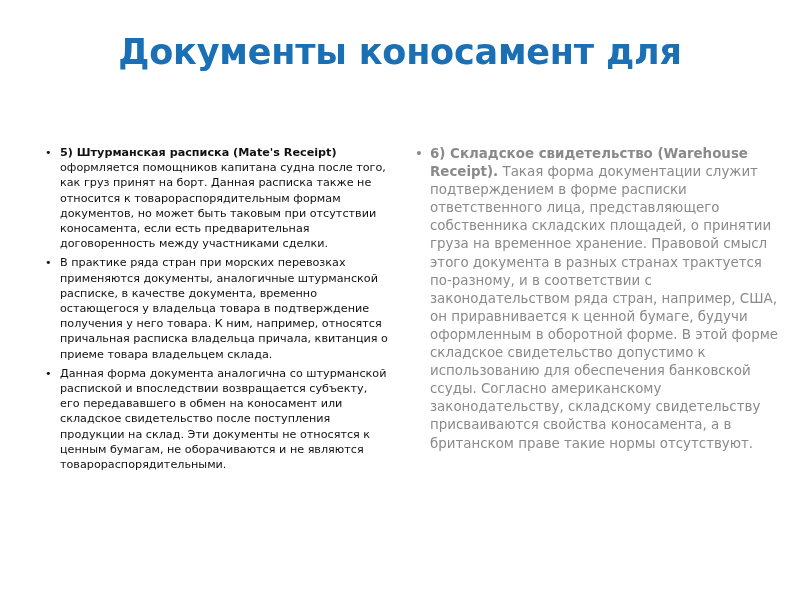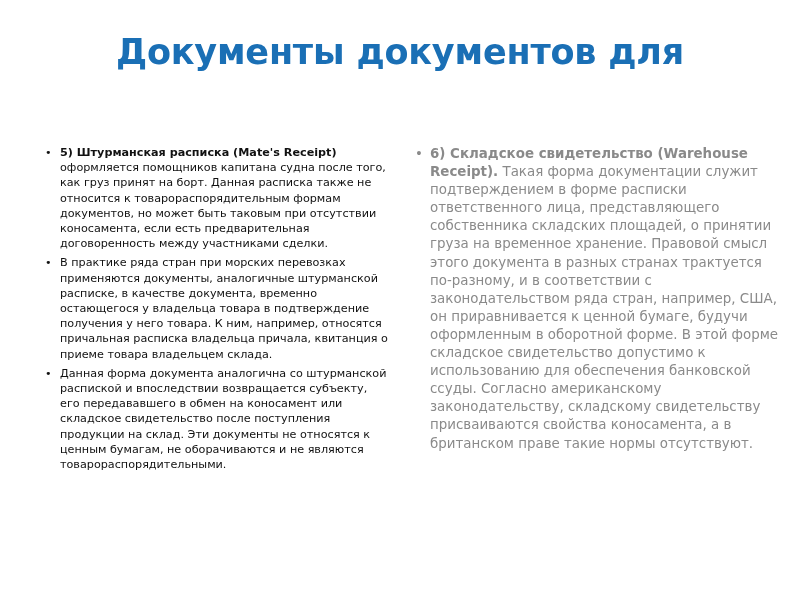--- a/index.html
+++ b/index.html
@@ -65,21 +65,21 @@
     }
     .bold {
       font-weight: bold;
       margin-top: 24px;
     }
   </style>
 </head>
 <body>
 
 <div class="title">
-  <div>Документы документов для</div>
+  <div>Документы коносамент для</div>
 </div>
 
 <div class="col col-left">
   <ul>
     <li>
       <span class="bullet">•</span>
       <span class="bold">5) Штурманская расписка (Mate's Receipt)</span><span> оформляется помощников капитана судна после того, как груз принят на борт. Данная расписка также не относится к товарораспорядительным формам документов, но может быть таковым при отсутствии коносамента, если есть предварительная договоренность между участниками сделки.</span>
     </li>
     <li>
       <span class="bullet">•</span>

